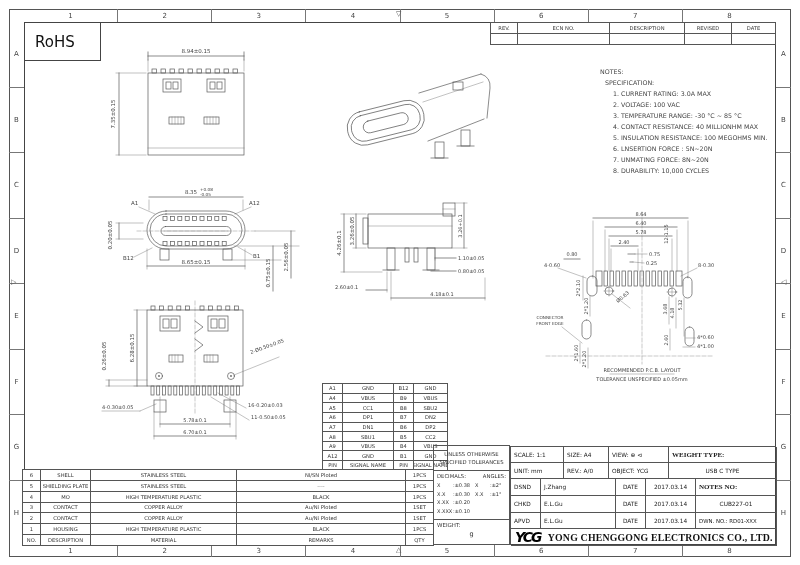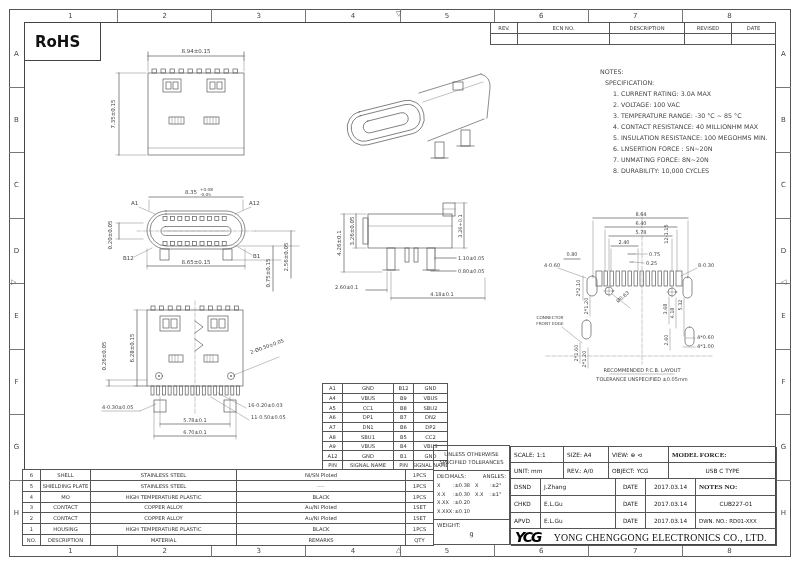--- a/index.html
+++ b/index.html
@@ -9,21 +9,21 @@
 
 .outer{position:absolute;left:9px;top:9px;width:782px;height:548px;border:1px solid #555}
 .inner{position:absolute;left:24px;top:22px;width:752px;height:523px;border:1px solid #444}
 .ruler{position:absolute;display:flex;color:#444;font-size:7px}
 .ruler>div{flex:1;display:flex;align-items:center;justify-content:center}
 .rh>div+div{border-left:1px solid #777}
 .rv{flex-direction:column}
 .rv>div+div{border-top:1px solid #777}
 .mark{position:absolute;font-size:7px;color:#555;line-height:1}
 
-.rohs{left:25px;top:23px;width:76px;height:38px;border-right:1px solid #444;border-bottom:1px solid #444;display:flex;align-items:center;padding-left:10px;font-weight:bold;font-size:15px;color:#111}
+.rohs{left:25px;top:23px;width:76px;height:38px;border-right:1px solid #444;border-bottom:1px solid #444;display:flex;align-items:center;padding-left:10px;font-weight:normal;font-size:15px;color:#111}
 
 .tbl{position:absolute;display:grid;border-left:1px solid #555;border-top:1px solid #555;background:#fff}
 .tbl>div{border-right:1px solid #555;border-bottom:1px solid #555;display:flex;align-items:center;justify-content:center;font-size:5.2px;color:#333;overflow:hidden;white-space:nowrap}
 
 .notes{left:600px;top:66px;width:178px;font-size:6.3px;color:#444;line-height:11px}
 .notes .n1{padding-left:5px}
 .notes .ni{padding-left:13px}
 
 .tol{left:433px;top:445px;width:77px;height:100px;border:1px solid #555;font-size:5.3px;color:#333}
 .tolhead{height:25px;border-bottom:1px solid #555;display:flex;flex-direction:column;align-items:center;justify-content:center;line-height:8px}
@@ -32,21 +32,21 @@
 .tolgrid{display:grid;grid-template-columns:16px 22px 15px 18px;line-height:8.5px;font-size:5px}
 .wt{padding:2px 3px;font-size:5.5px}
 .wtv{text-align:center;font-size:6.5px;margin-top:2px}
 
 .tb{left:510px;top:446px;width:266px;height:99px;font-size:5.8px;color:#222}
 .tb .cell{position:absolute;border-right:1px solid #555;border-bottom:1px solid #555;display:flex;align-items:center;padding-left:3px;white-space:nowrap;overflow:hidden}
 .tb .ctr{justify-content:center;padding-left:0}
 .tb .serif{font-family:"Liberation Serif",serif;font-weight:bold;font-size:7px}
 .company{position:absolute;left:0;top:82px;width:266px;height:17px;display:flex;align-items:center}
 .logo{font-weight:bold;font-style:italic;font-size:14px;letter-spacing:-2px;color:#000;padding:0 4px 0 4px;font-family:"DejaVu Sans",sans-serif}
-.cname{font-family:"Liberation Serif",serif;font-weight:normal;font-size:9.8px;color:#111;flex:1;text-align:center;letter-spacing:.2px}
+.cname{font-family:"Liberation Serif",serif;font-weight:bold;font-size:9.8px;color:#111;flex:1;text-align:center;letter-spacing:.2px}
 
 svg{position:absolute;overflow:visible}
 svg line,svg rect,svg path,svg circle,svg polyline{stroke:#5a5a5a;fill:none;stroke-width:.7;stroke-linecap:square}
 svg .thin{stroke-width:.45;stroke:#777}
 svg .dash{stroke-dasharray:4 2;stroke-width:.45;stroke:#888}
 svg .fill{fill:#666;stroke:none}
 svg text{stroke:none;fill:#444;font-size:5.5px;font-family:"DejaVu Sans",sans-serif}
 svg text.m{text-anchor:middle}
 svg text.f4{font-size:4.2px}
 svg text.f5{font-size:5px}
@@ -556,21 +556,21 @@
     <div class="wt">
       <div>WEIGHT:</div>
       <div class="wtv">g</div>
     </div>
   </div>
 
   <div class="abs tb" style="border-left:1px solid #555;border-top:1px solid #555">
     <div class="cell" style="left:0;top:0;width:53px;height:16px"><span>SCALE:</span>&nbsp;<span>1:1</span></div>
     <div class="cell" style="left:53px;top:0;width:45px;height:16px"><span>SIZE:</span>&nbsp;<span>A4</span></div>
     <div class="cell" style="left:98px;top:0;width:60px;height:16px"><span>VIEW:</span>&nbsp;<span>⊕ ⊲</span></div>
-    <div class="cell serif" style="left:158px;top:0;width:108px;height:16px">MODEL FORCE:</div>
+    <div class="cell serif" style="left:158px;top:0;width:108px;height:16px">WEIGHT TYPE:</div>
     <div class="cell" style="left:0;top:16px;width:53px;height:16px"><span>UNIT:</span>&nbsp;<span>mm</span></div>
     <div class="cell" style="left:53px;top:16px;width:45px;height:16px"><span>REV.:</span>&nbsp;<span>A/0</span></div>
     <div class="cell" style="left:98px;top:16px;width:60px;height:16px"><span>OBJECT:</span>&nbsp;<span>YCG</span></div>
     <div class="cell ctr" style="left:158px;top:16px;width:108px;height:16px">USB C TYPE</div>
 
     <div class="cell" style="left:0;top:32px;width:30px;height:17px">DSND</div>
     <div class="cell" style="left:30px;top:32px;width:75px;height:17px">J.Zhang</div>
     <div class="cell ctr" style="left:105px;top:32px;width:30px;height:17px">DATE</div>
     <div class="cell ctr" style="left:135px;top:32px;width:50px;height:17px">2017.03.14</div>
     <div class="cell serif" style="left:185px;top:32px;width:81px;height:17px">NOTES NO:</div>

